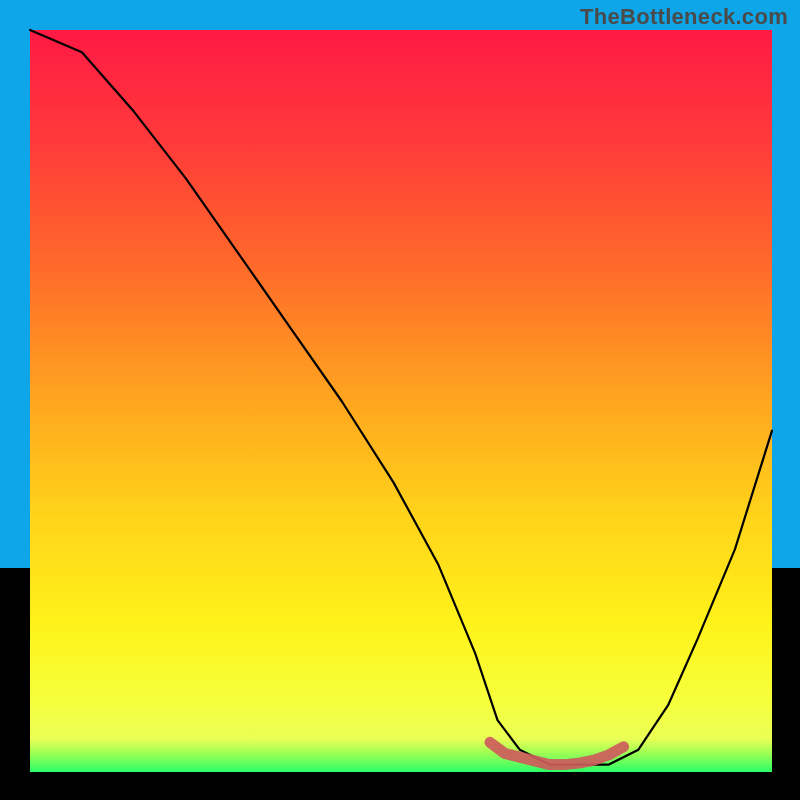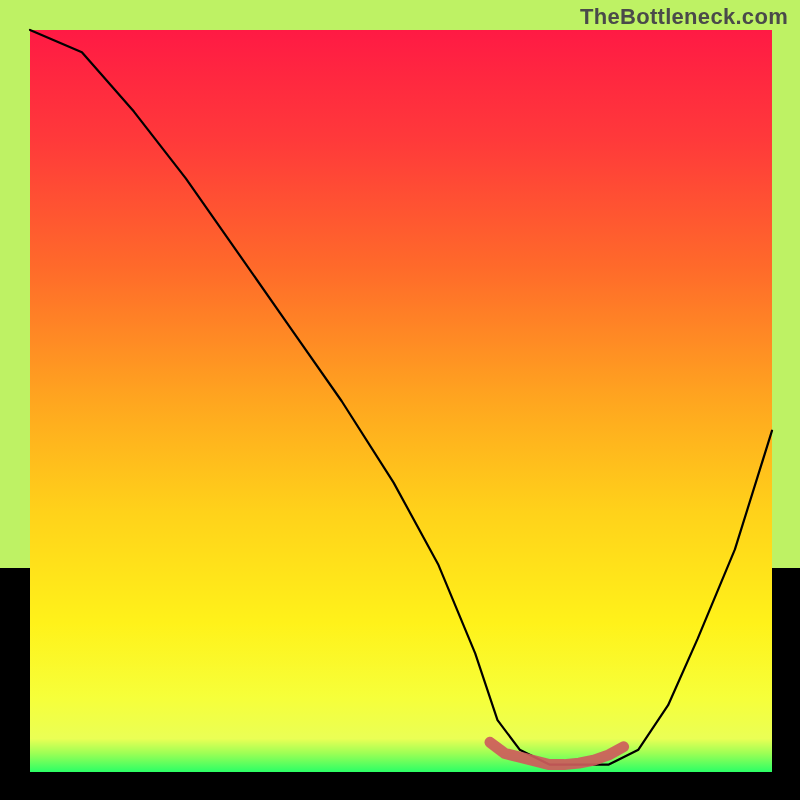--- a/index.html
+++ b/index.html
@@ -8,21 +8,21 @@
     width: 800px;
     height: 800px;
     background: #000;
     font-family: Arial, Helvetica, sans-serif;
     overflow: hidden;
   }
   .frame {
     position: relative;
     width: 800px;
     height: 568px;
-    background: #bef264;
+    background: #0ea5e9;
     text-align: center;
   }
   .watermark {
     position: absolute;
     top: 4px;
     right: 12px;
     color: #4a4a4a;
     font-size: 22px;
     font-weight: bold;
     letter-spacing: 0.3px;

